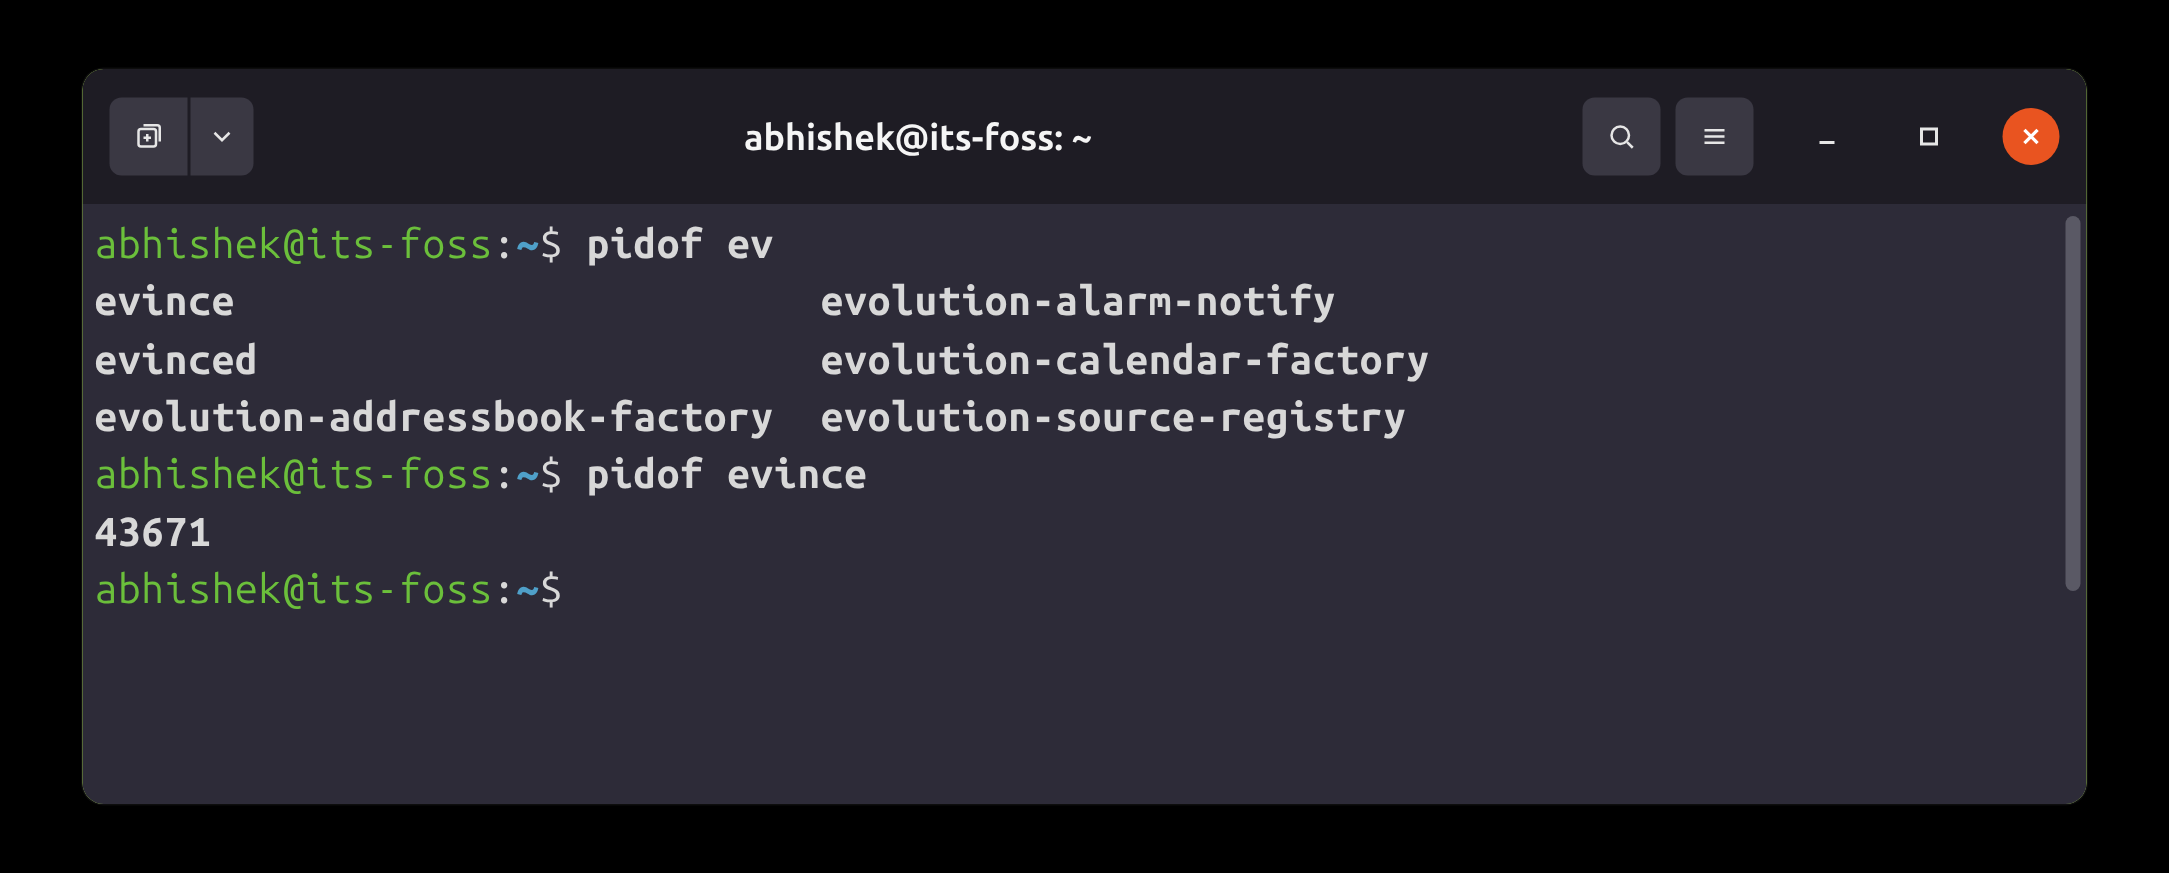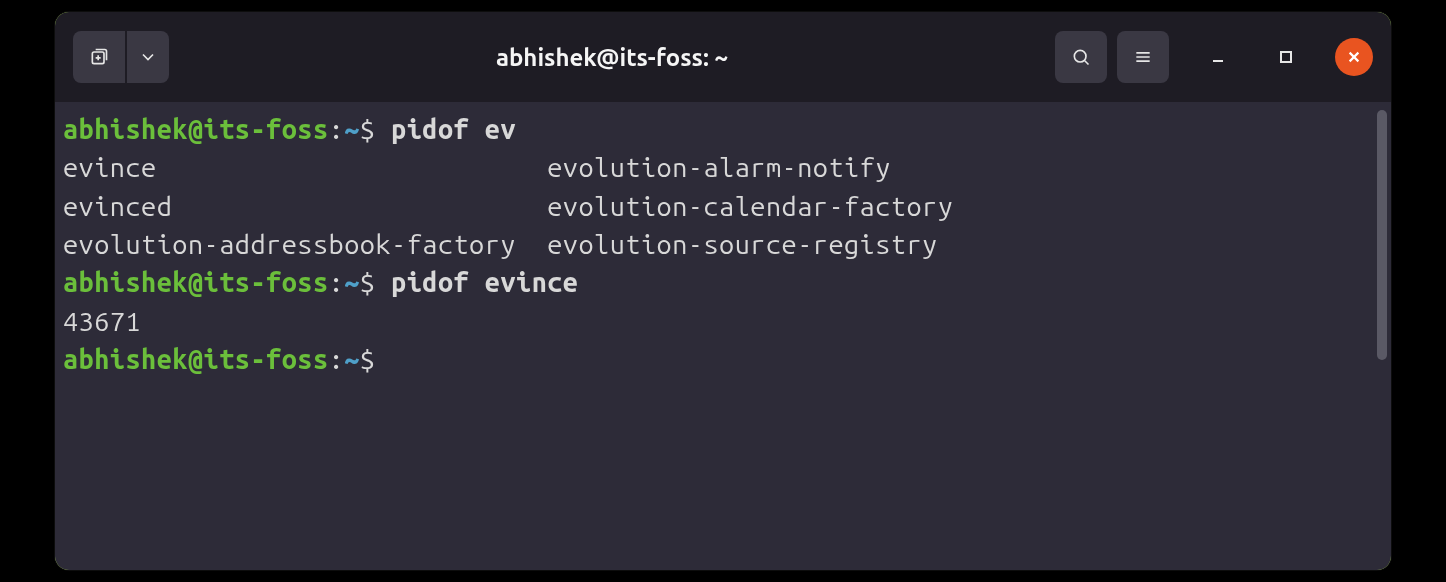--- a/index.html
+++ b/index.html
@@ -7,21 +7,21 @@
     background: #000;
     width: 1446px;
     height: 582px;
     display: flex;
     align-items: center;
     justify-content: center;
     font-family: 'Ubuntu Mono', 'DejaVu Sans Mono', 'Liberation Mono', monospace;
   }
   .window {
     width: 1336px;
-    height: 558px;
+    height: 490px;
     background: #bef264;
     border-radius: 14px;
     overflow: hidden;
     display: flex;
     flex-direction: column;
     box-shadow: 0 0 0 1px rgba(255,255,255,0.05);
   }
   .titlebar {
     height: 90px;
     background: #1e1c24;
@@ -83,26 +83,26 @@
     overflow: hidden;
   }
   .terminal-content {
     font-size: 27px;
     line-height: 1.42;
     color: #d8d8d8;
     font-family: 'Ubuntu Mono', 'DejaVu Sans Mono', monospace;
     white-space: pre;
     letter-spacing: 0.5px;
   }
-  .prompt-user { color: #6bbf3b; font-weight: 700; }
+  .prompt-user { color: #6bbf3b; font-weight: 400; }
   .prompt-sep  { color: #d8d8d8; }
   .prompt-path { color: #4fa0c9; font-weight: 700; }
   .prompt-dollar { color: #d8d8d8; }
   .cmd { color: #d8d8d8; font-weight: bold; }
-  .output { color: #d8d8d8; }
+  .output { color: #d8d8d8; font-weight: bold; }
 
   .scrollbar {
     position: absolute;
     right: 4px;
     top: 8px;
     width: 10px;
     height: 250px;
     background: #5a5965;
     border-radius: 5px;
   }

